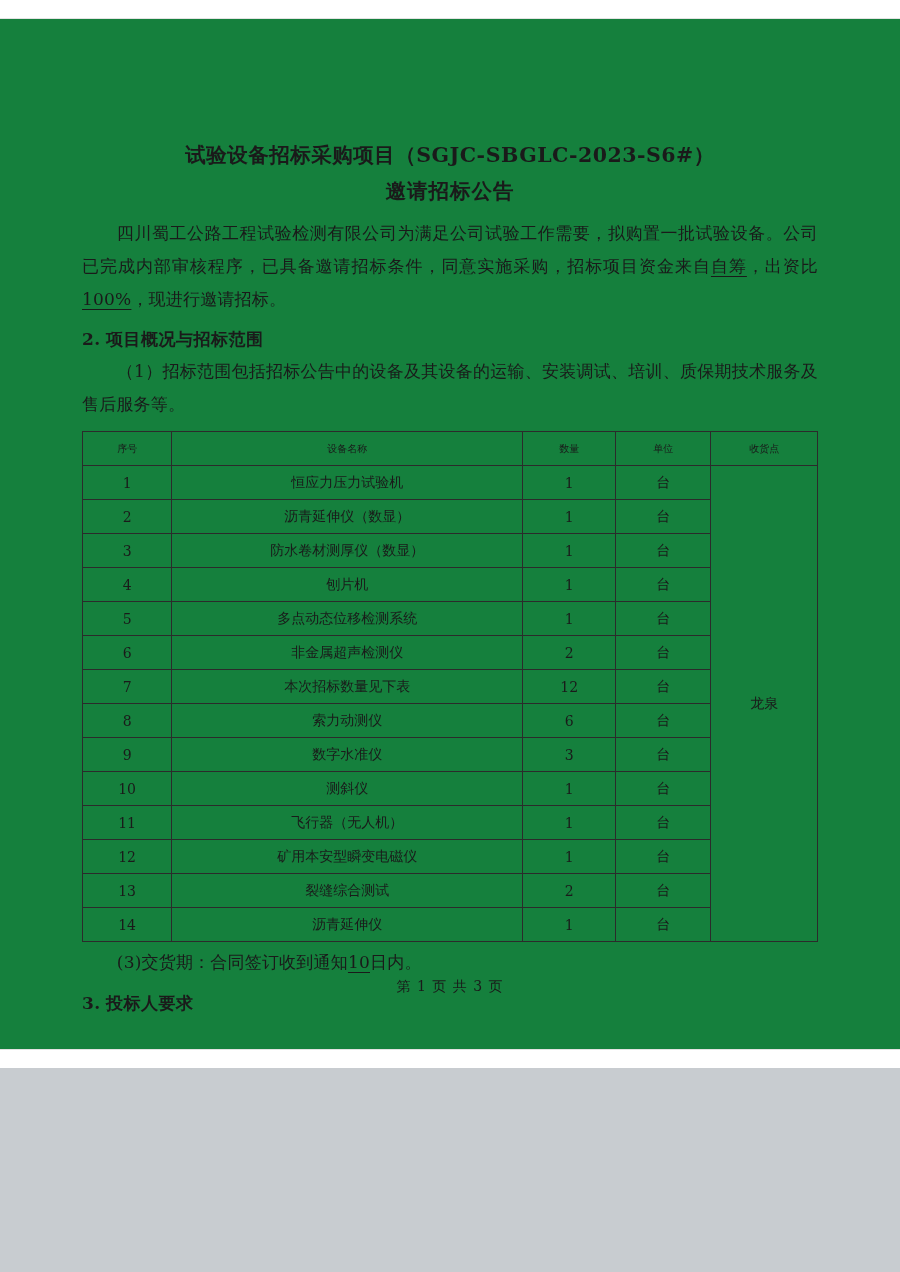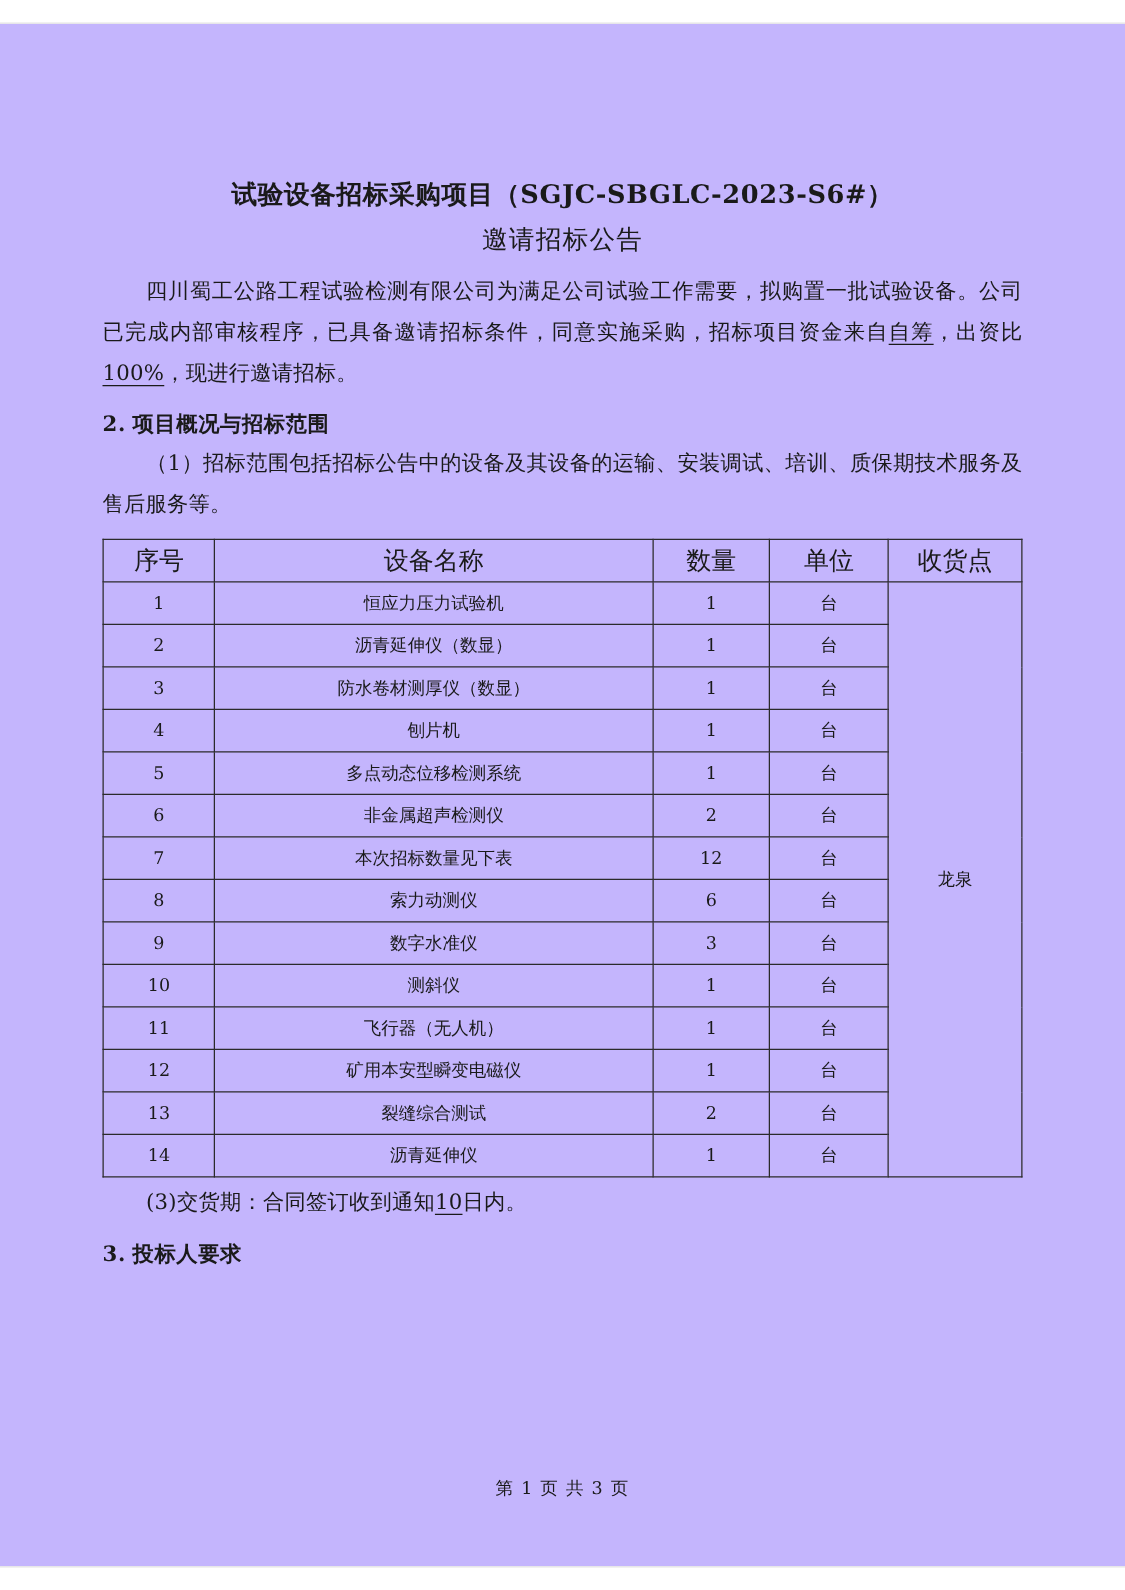--- a/index.html
+++ b/index.html
@@ -3,23 +3,23 @@
 <meta charset="utf-8">
 <style>
   html, body {
     margin: 0;
     padding: 0;
     background: #c8ccd0;
   }
   .page {
     position: relative;
     width: 900px;
-    height: 1272px;
+    height: 1068px;
     margin: 0 auto;
-    background: #c4b5fd;
+    background: #15803d;
     box-sizing: border-box;
     font-family: "DejaVu Serif", "Liberation Serif", serif;
     color: #1a1a1a;
     overflow: hidden;
   }
   .paper-border-top,
   .paper-border-bottom {
     position: absolute;
     left: 0;
     width: 900px;
@@ -40,21 +40,21 @@
     text-align: center;
     font-size: 20.5px;
     font-weight: bold;
     letter-spacing: 0.5px;
     line-height: 1.55;
     font-family: "DejaVu Serif", "Liberation Serif", serif;
   }
   .doc-subtitle {
     text-align: center;
     font-size: 20.5px;
-    font-weight: normal;
+    font-weight: bold;
     letter-spacing: 1px;
     line-height: 1.9;
     margin-bottom: 6px;
   }
 
   .section-heading {
     font-size: 17px;
     font-weight: bold;
     margin-top: 12px;
     margin-bottom: 4px;
@@ -88,21 +88,21 @@
     font-size: 14px;
   }
   table.goods td, table.goods th {
     border: 1px solid #2b2b2b;
     text-align: center;
     vertical-align: middle;
     height: 31px;
     font-weight: normal;
     font-family: "DejaVu Serif", "Liberation Serif", serif;
   }
-  table.goods th { font-size: 20px; }
+  table.goods th { font-size: 10px; }
   .col-no    { width: 88px; }
   .col-name  { width: 356px; }
   .col-qty   { width: 92px; }
   .col-unit  { width: 94px; }
   .col-dest  { width: 106px; }
 
   .footer {
     position: absolute;
     left: 0;
     bottom: 72px;

